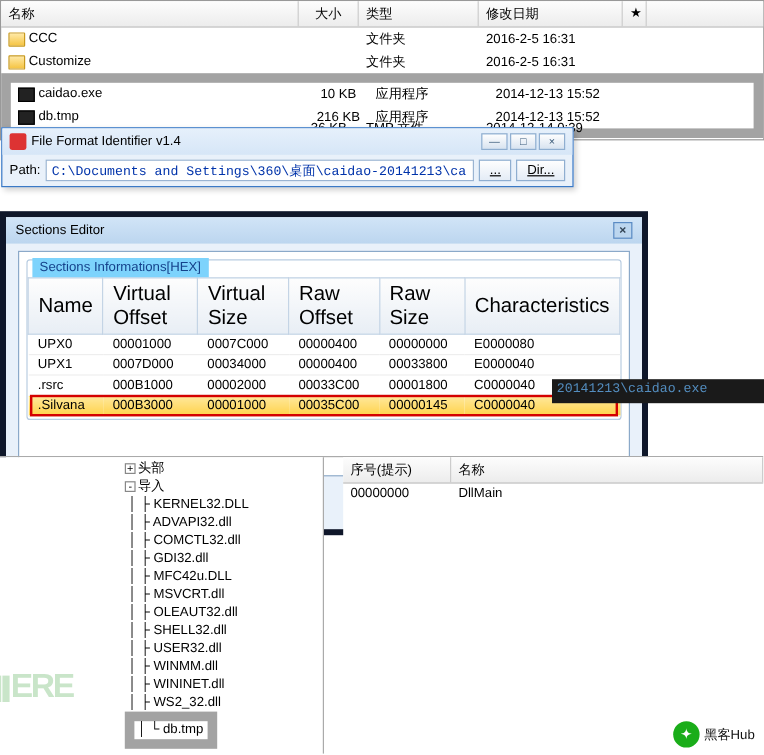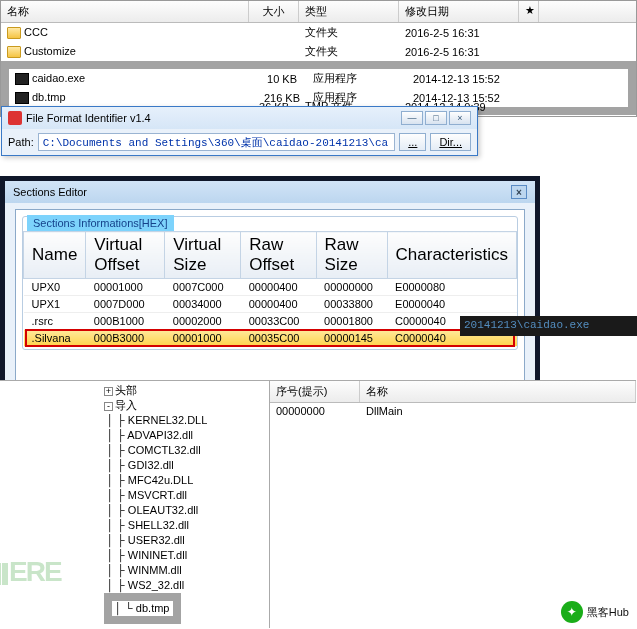--- a/index.html
+++ b/index.html
@@ -39,21 +39,21 @@
 .sections-group-title { font-size:11px; color:#15428b; padding:2px 6px; margin-top:-8px; margin-left:4px; background:#7dd3fc; display:inline-block; }
 .sec-table { width:100%; border-collapse:collapse; }
 .sec-table th { background:linear-gradient(#fdfdfd,#e8eef5); border:1px solid #c4d4e5; padding:3px 8px; text-align:left; font-weight:normal; font-size:17px; }
 .sec-table td { padding:2px 8px; border-bottom:1px solid #eee; font-size:11px; }
 .sec-table tr.hl td { background:linear-gradient(#ffe89a,#ffd24a); }
 .redwrap { border:2px solid #d40000; }
 .btn-close { float:right; margin:8px 14px 10px; padding:3px 18px; background:linear-gradient(#fefefe,#e4ecf6); border:1px solid #8faed0; border-radius:2px; }
 
 
 .bottombg { position:absolute; top:316px; left:460px; right:0; height:20px; background:#1a1a1a; color:#538dbf; font-family:"Courier New",monospace; font-size:11px; padding:3px 4px; overflow:hidden;}
-.bottom { position:absolute; top:380px; left:0; width:636px; height:248px; display:flex; border-top:1px solid #aaa; }
+.bottom { position:absolute; top:380px; left:0; width:636px; height:248px; display:flex; border-top:1px solid #aaa;gap:16px; }
 .tree { width:270px; background:#fff; border-right:1px solid #aaa; overflow:hidden; padding:2px 0 0 4px; font-family:SimSun,monospace; font-size:12px; }
 .tree-row { white-space:pre; line-height:15px; }
 .tree-box { display:inline-block; width:9px; height:9px; border:1px solid #888; background:#fff; text-align:center; line-height:7px; font-size:9px; margin-right:2px; }
 .import-table { flex:1; background:#fff; }
 .import-table .hdr { display:flex; background:linear-gradient(#fdfdfd,#ececec); border-bottom:1px solid #bbb; }
 .import-table .hdr div { padding:3px 6px; border-right:1px solid #ccc; }
 .imp-col1{width:90px} .imp-col2{flex:1}
 .import-table .row { display:flex; } .import-table .row div{padding:2px 6px}
 
 
@@ -195,22 +195,22 @@
     <div class="tree-row"><span class="tree-box">-</span><span>导入</span></div>
     <div class="tree-row"> │ ├ <span>KERNEL32.DLL</span></div>
     <div class="tree-row"> │ ├ <span>ADVAPI32.dll</span></div>
     <div class="tree-row"> │ ├ <span>COMCTL32.dll</span></div>
     <div class="tree-row"> │ ├ <span>GDI32.dll</span></div>
     <div class="tree-row"> │ ├ <span>MFC42u.DLL</span></div>
     <div class="tree-row"> │ ├ <span>MSVCRT.dll</span></div>
     <div class="tree-row"> │ ├ <span>OLEAUT32.dll</span></div>
     <div class="tree-row"> │ ├ <span>SHELL32.dll</span></div>
     <div class="tree-row"> │ ├ <span>USER32.dll</span></div>
+    <div class="tree-row"> │ ├ <span>WINMM.dll</span></div>
     <div class="tree-row"> │ ├ <span>WININET.dll</span></div>
-    <div class="tree-row"> │ ├ <span>WINMM.dll</span></div>
     <div class="tree-row"> │ ├ <span>WS2_32.dll</span></div>
     <div class="tree-row redbox" style="display:inline-block;padding:0 4px 0 0"> │ └ <span>db.tmp</span></div>
     <div class="tree-row"></div>
     </div>
   </div>
   <div class="import-table">
     <div class="hdr">
       <div class="imp-col1">序号(提示)</div>
       <div class="imp-col2">名称</div>
     </div>

